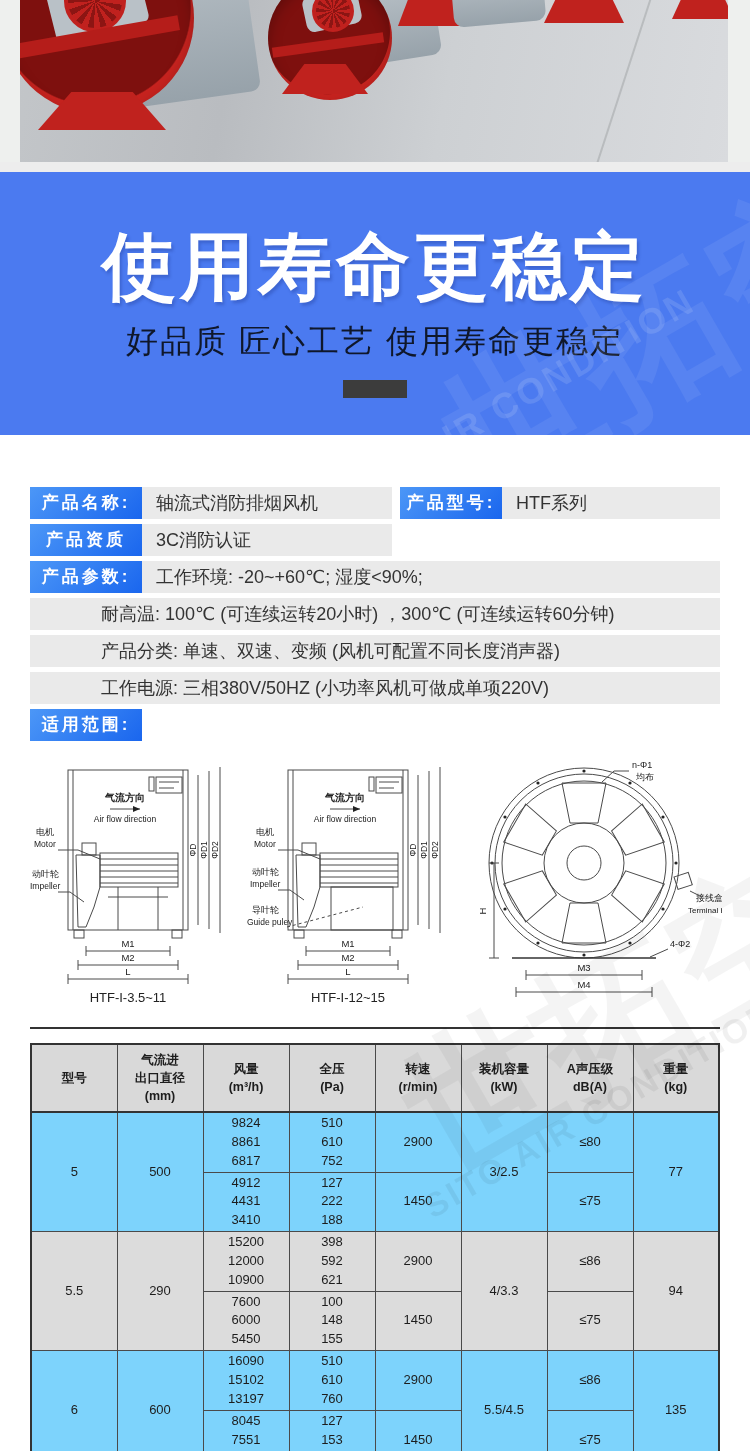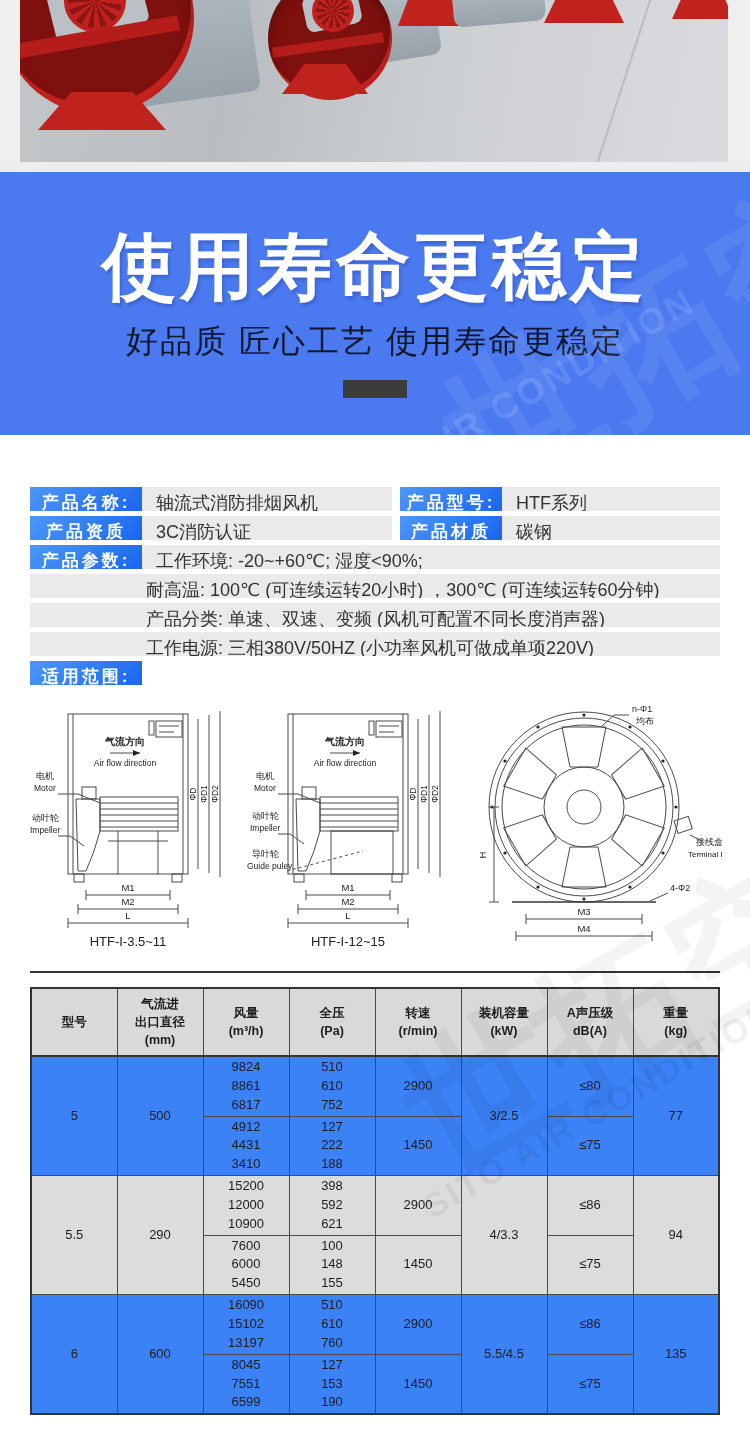--- a/index.html
+++ b/index.html
@@ -32,47 +32,47 @@
   .banner-sub{margin-top:14px;font-size:32px;color:#0f172a;letter-spacing:2px;}
   .banner-bar{width:64px;height:18px;background:#3c3c3c;margin:16px auto 0;}
   .wm{position:absolute;font-weight:800;white-space:nowrap;pointer-events:none;}
   .wm.cn1{left:420px;top:30px;font-size:150px;color:rgba(255,255,255,.07);transform:rotate(-30deg);}
   .wm.en1{left:300px;top:210px;font-size:36px;color:rgba(255,255,255,.12);transform:rotate(-30deg);letter-spacing:3px;}
   .wm.cn2{left:380px;top:880px;font-size:150px;color:rgba(0,0,0,.045);transform:rotate(-30deg);}
   .wm.en2{left:400px;top:1090px;font-size:34px;color:rgba(0,0,0,.06);transform:rotate(-30deg);letter-spacing:3px;}
 
   
   .info{padding:52px 30px 0;}
-  .irow{display:flex;height:24px;margin-bottom:5px;}
+  .irow{display:flex;height:32px;margin-bottom:5px;}
   .ilabel{flex:0 0 112px;background:linear-gradient(135deg,#4c97f7,#1a66ee);color:#fff;
           font-size:17px;font-weight:bold;letter-spacing:3px;text-align:center;line-height:32px;}
   .ilabel.sm{flex:0 0 102px;}
   .ival{flex:1;background:#eaeaea;font-size:18px;color:#333;line-height:32px;padding-left:14px;
         white-space:nowrap;overflow:hidden;}
   .half-l{display:flex;flex:0 0 362px;margin-right:8px;}
   .half-r{display:flex;flex:1;}
-  .irow.cont .ival{padding-left:116px;}
+  .irow.cont .ival{padding-left:71px;}
 
   
   .diagrams{margin:14px 28px 0;display:flex;justify-content:space-between;align-items:flex-end;}
   .diagrams svg{display:block;}
   .dg-line{stroke:#4a4a4a;stroke-width:1;fill:none;}
   .dg-thick{stroke:#333;stroke-width:1.6;fill:none;}
   .dg-txt{fill:#222;font-family:"Liberation Sans",sans-serif;}
   .dg-cap{font-size:13px;fill:#222;}
 
   
   .perf{margin:20px 30px 0;}
   .perf-title{font-size:20px;font-weight:bold;color:#111;letter-spacing:1px;}
   .perf-hr{height:2px;background:#333;margin:10px 0 14px;border:0;}
   table.spec{width:100%;border-collapse:collapse;border:2px solid #333;table-layout:fixed;}
   table.spec th,table.spec td{border:1px solid #4a4a4a;text-align:center;vertical-align:middle;
         font-size:13px;color:#1d1d1d;white-space:pre-line;line-height:1.45;}
   table.spec th{background:#d9d9d9;font-weight:bold;font-size:12.5px;height:64px;border-bottom:2px solid #333;}
-  table.spec td{height:52px;background:#3b82f6;}
+  table.spec td{height:52px;background:#7dd3fc;}
   table.spec tr.shaded td{background:#dcdcdc;}
 </style>
 </head>
 <body>
 
 <div class="page">
 
   <div class="photo">
     <div class="floor">
       <div class="seam" style="left:600px;top:-25px;transform:rotate(18deg);"></div>
@@ -119,24 +119,20 @@
       </div>
       <div class="half-r">
         <span class="ilabel sm">产品型号:</span>
         <span class="ival">HTF系列</span>
       </div>
     </div>
     <div class="irow">
       <div class="half-l">
         <span class="ilabel">产品资质</span>
         <span class="ival">3C消防认证</span>
-      </div>
-      <div class="half-r">
-        <span class="ilabel sm">产品材质</span>
-        <span class="ival">碳钢</span>
       </div>
     </div>
     <div class="irow">
       <span class="ilabel">产品参数:</span>
       <span class="ival">工作环境: -20~+60℃; 湿度&lt;90%;</span>
     </div>
     <div class="irow cont">
       <span class="ival">耐高温: 100℃ (可连续运转20小时) ，300℃ (可连续运转60分钟)</span>
     </div>
     <div class="irow cont">

